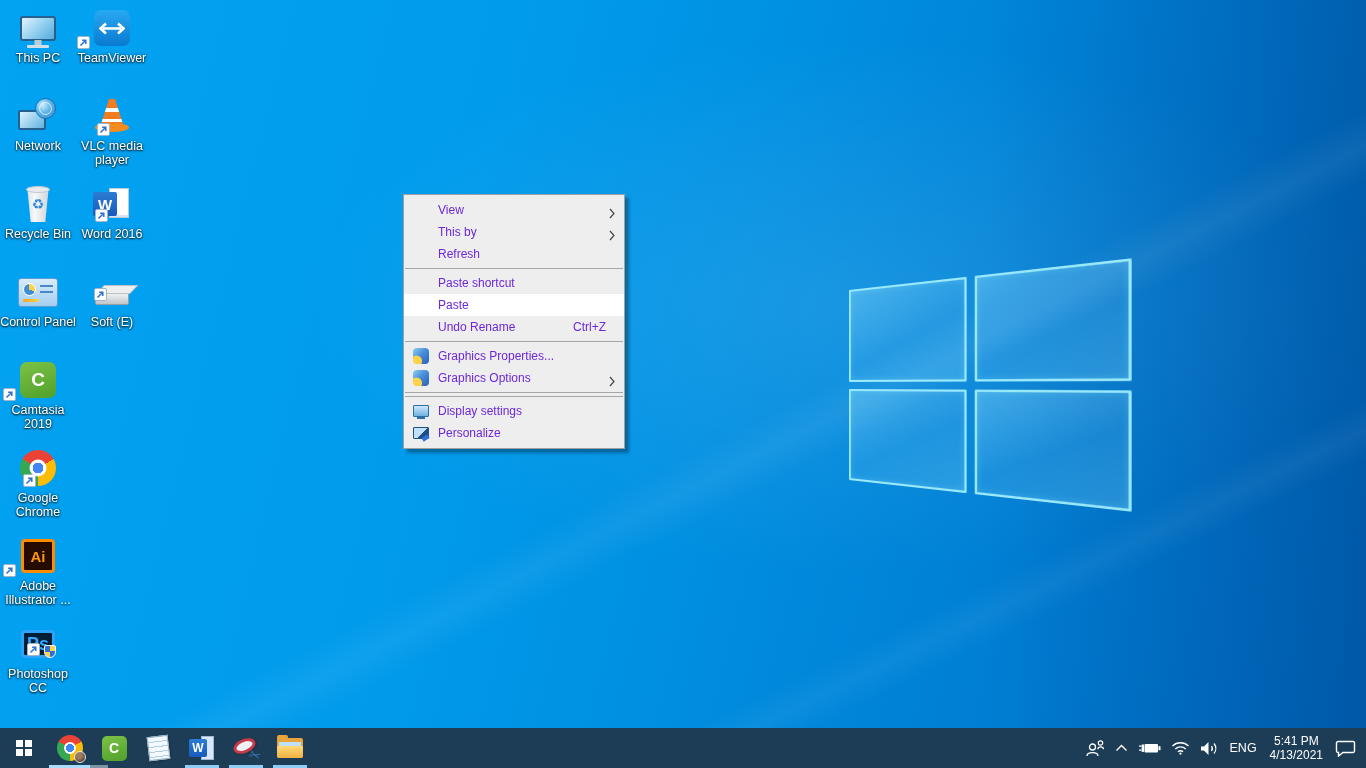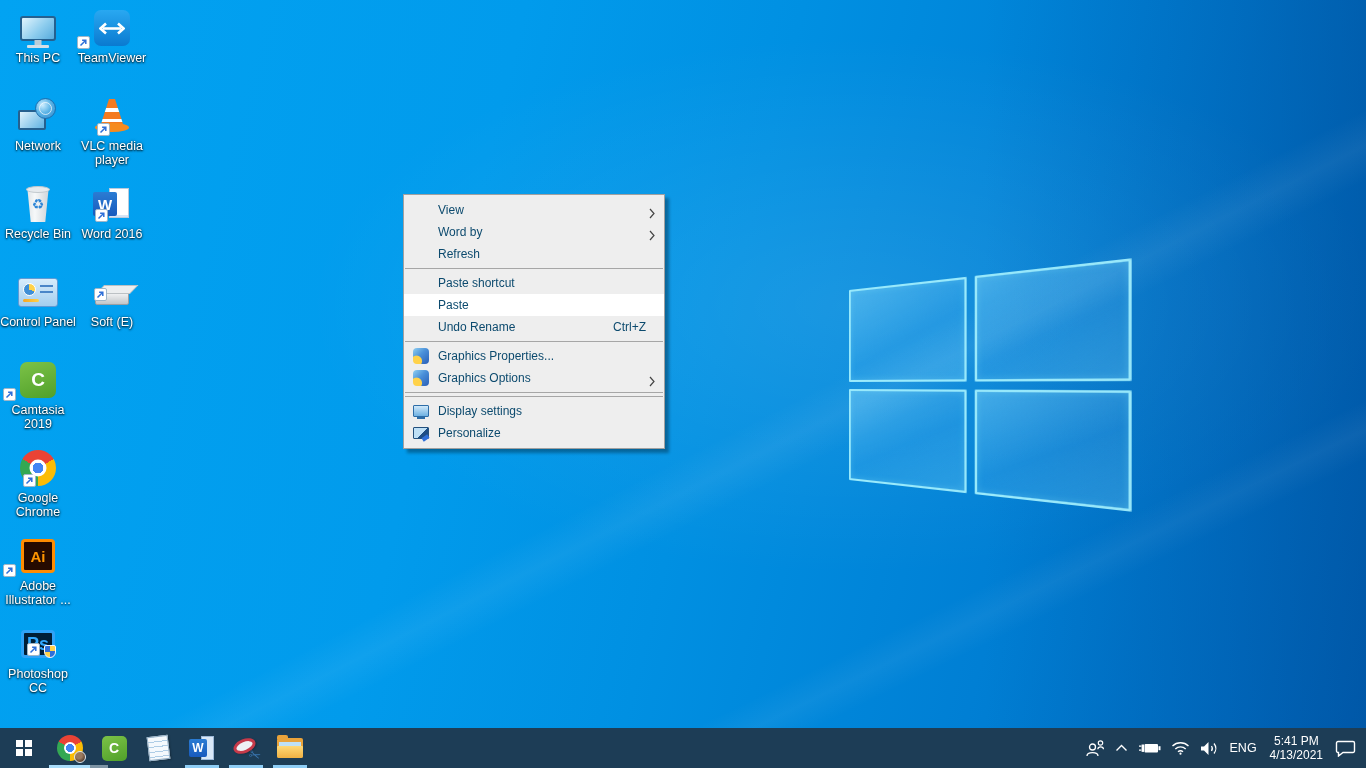--- a/index.html
+++ b/index.html
@@ -92,23 +92,23 @@
 
   .i-ai { width:34px; height:34px; border:3px solid #ff8c00; border-radius:4px; background:#260b00;
     color:#ff9500; font-weight:bold; font-size:15px; display:flex; align-items:center; justify-content:center;text-align:center; }
   .i-ps { position:relative; width:34px; height:28px; border:3px solid #2fa3f7; border-radius:4px; background:#001e36;
     color:#31a8ff; font-weight:bold; font-size:18px; display:flex; align-items:center; justify-content:center; }
   .uac { position:absolute; right:-4px; bottom:-3px; width:12px; height:13px; border:1px solid #f4f7fa;
     border-radius:2px 2px 6px 6px;
     background:conic-gradient(from 0deg, #ffd24a 0 25%, #2f6fd8 25% 50%, #ffd24a 50% 75%, #2f6fd8 75% 100%); }
 
   
-  .context-menu { position:absolute; left:403px; top:194px; width:262px; background:#eeeeee;
+  .context-menu { position:absolute; left:403px; top:194px; width:222px; background:#eeeeee;
     border:1px solid #a0a0a0; box-shadow:4px 4px 3px rgba(0,0,0,0.32); padding:4px 0;
-    font-size:12px; color:#0c4a6e; z-index:10; }
+    font-size:12px; color:#6d28d9; z-index:10; }
   .menu-item { position:relative; height:22px; line-height:22px; padding-left:34px; white-space:nowrap; }
   .menu-item.highlighted { background:#ffffff; }
   .menu-sep { height:1px; background:#a6a6a6; margin:3px 1px; }
   .menu-shortcut { position:absolute; right:18px; }
   .submenu-arrow { position:absolute; right:9px; top:5px; }
   .menu-ico { position:absolute; left:9px; top:3px; width:16px; height:16px; }
   .ico-intel { border-radius:4px;
     background:radial-gradient(circle at 22% 82%, #ffd24a 0 5px, rgba(255,210,74,0) 6px),
                linear-gradient(135deg,#8fd0f2 0%,#4a90d9 45%,#2a5fb8 100%); }
   .ico-display { top:5px; height:12px; border:1px solid #2d6da8; border-radius:1px;
@@ -321,21 +321,21 @@
 </div>
 
 <div class="context-menu">
   <div class="menu-item">
     <span>View</span>
     <span class="submenu-arrow"><svg width="6" height="11" viewBox="0 0 6 11">
           <path d="M1 1 L5 5.5 L1 10" stroke="#444" stroke-width="1.2" fill="none"></path>
         </svg></span>
   </div>
   <div class="menu-item">
-    <span>Word by</span>
+    <span>This by</span>
     <span class="submenu-arrow"><svg width="6" height="11" viewBox="0 0 6 11">
           <path d="M1 1 L5 5.5 L1 10" stroke="#444" stroke-width="1.2" fill="none"></path>
         </svg></span>
   </div>
   <div class="menu-item">
     <span>Refresh</span>
   </div>
   <div class="menu-sep"></div>
   <div class="menu-item">
     <span>Paste shortcut</span>

